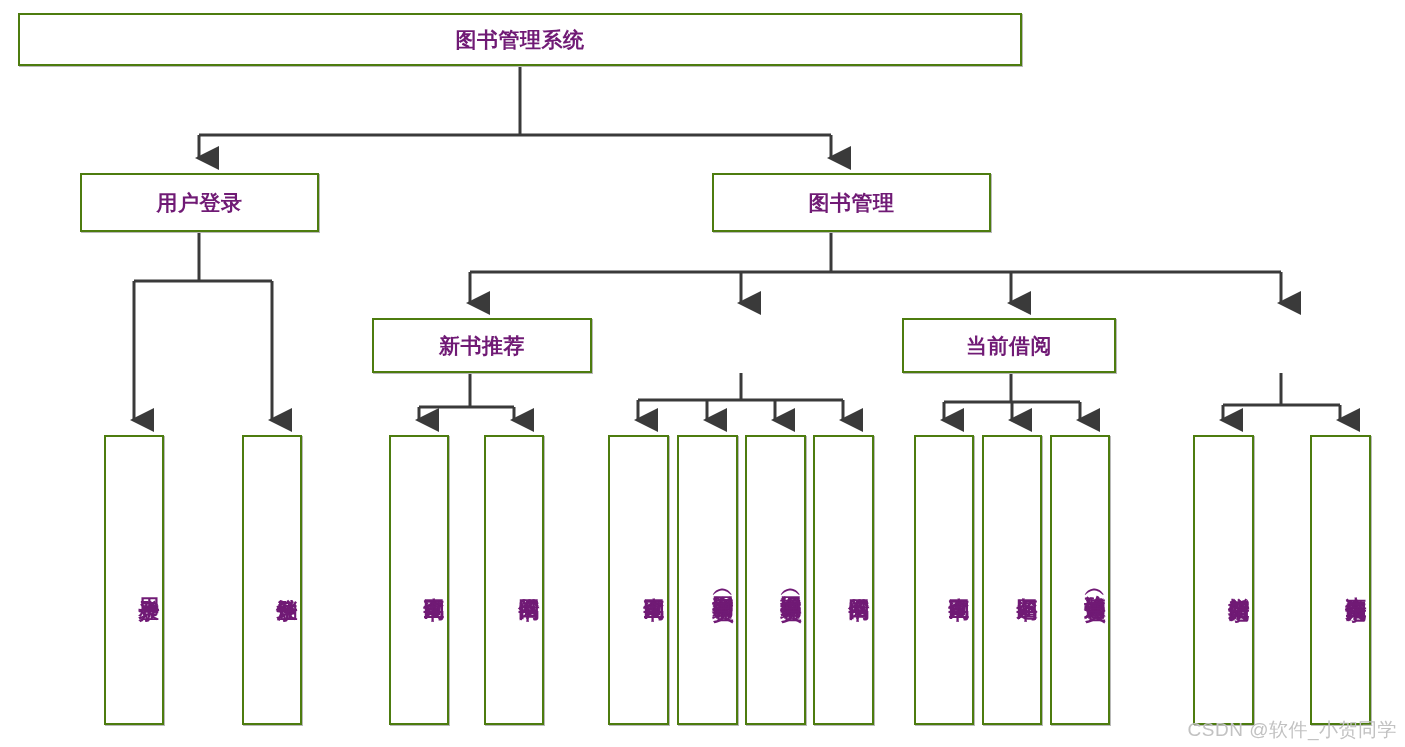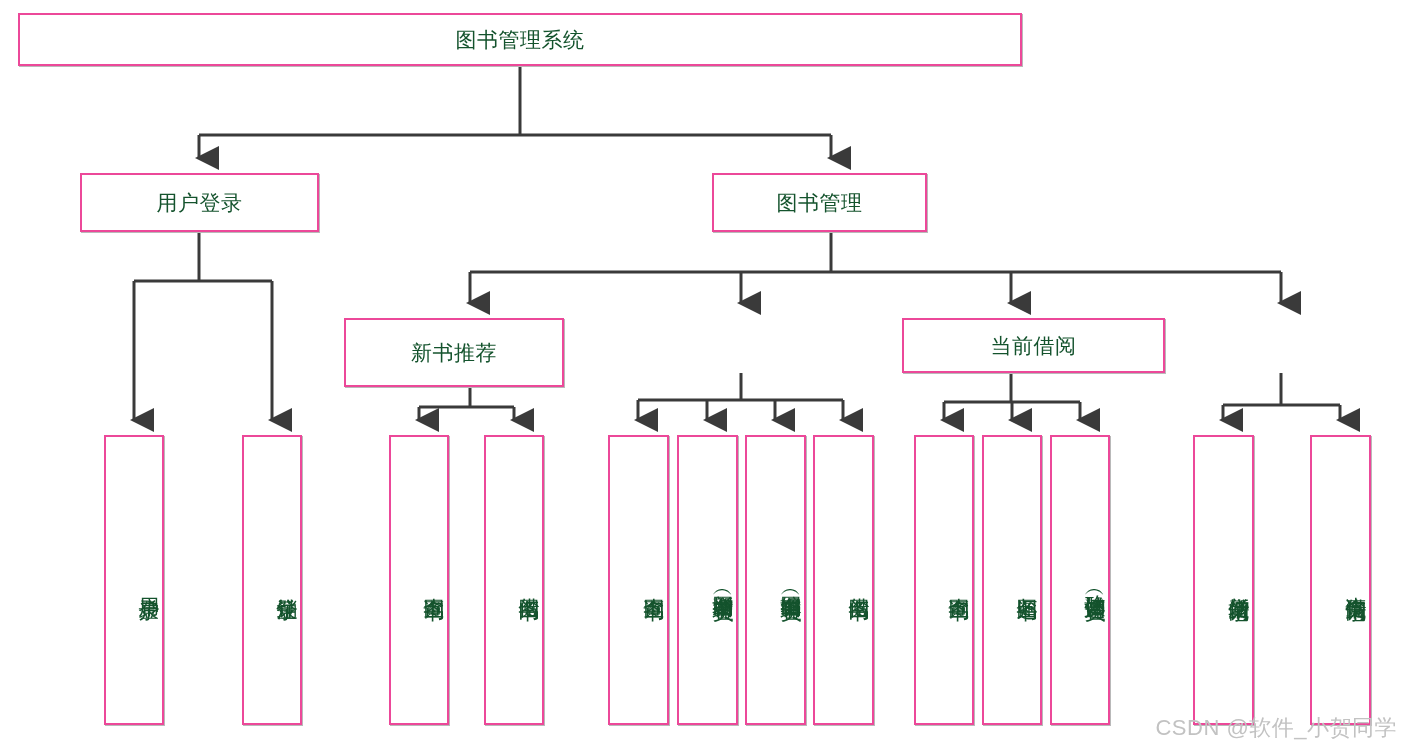--- a/index.html
+++ b/index.html
@@ -22,26 +22,27 @@
     left: 0;
     top: 0;
     width: 1405px;
     height: 747px;
     pointer-events: none;
   }
   .node {
     position: absolute;
     box-sizing: border-box;
     background: #ffffff;
-    border: 2px solid #ec4899;
+    border: 2px solid #4d7c0f;
     box-shadow: 1px 1px 0 0 #b9b9b9;
     display: flex;
     align-items: center;
     justify-content: center;
-    color: #14532d;
+    color: #701a75;
+    font-weight: bold;
   }
   .node.horiz {
     font-size: 21px;
     line-height: 1.2;
     letter-spacing: 0.5px;
     white-space: nowrap;
   }
   .node.vert {
     writing-mode: vertical-rl;
     text-orientation: upright;
@@ -53,21 +54,21 @@
     padding-top: 6px;
     overflow: hidden;
   }
   .node.vert.tall {
     padding-top: 4px;
   }
   .watermark {
     position: absolute;
     right: 8px;
     bottom: 4px;
-    font-size: 22px;
+    font-size: 19px;
     color: #c2c2c2;
     white-space: nowrap;
     letter-spacing: 0.5px;
   }
 </style>
 </head>
 <body>
 
 <div id="canvas">
 
@@ -121,24 +122,24 @@
       <path d="M 1223 405 L 1340 405"></path>
       <path d="M 1223 405 L 1223 420" marker-end="url(#arrow)"></path>
       <path d="M 1340 405 L 1340 420" marker-end="url(#arrow)"></path>
 
     </g>
   </svg>
 
   <div class="node horiz" style="left: 18px; top: 13px; width: 1004px; height: 53px;">图书管理系统</div>
 
   <div class="node horiz" style="left: 80px; top: 173px; width: 239px; height: 59px;">用户登录</div>
-  <div class="node horiz" style="left: 712px; top: 173px; width: 215px; height: 59px;">图书管理</div>
+  <div class="node horiz" style="left: 712px; top: 173px; width: 279px; height: 59px;">图书管理</div>
 
-  <div class="node horiz" style="left: 344px; top: 318px; width: 220px; height: 69px;">新书推荐</div>
-  <div class="node horiz" style="left: 902px; top: 318px; width: 263px; height: 55px;">当前借阅</div>
+  <div class="node horiz" style="left: 372px; top: 318px; width: 220px; height: 55px;">新书推荐</div>
+  <div class="node horiz" style="left: 902px; top: 318px; width: 214px; height: 55px;">当前借阅</div>
 
   <div class="node vert" style="left: 104px; top: 435px; width: 60px; height: 290px;">用户登录</div>
   <div class="node vert" style="left: 242px; top: 435px; width: 60px; height: 290px;">注销登录</div>
   <div class="node vert" style="left: 389px; top: 435px; width: 60px; height: 290px;">查询图书</div>
   <div class="node vert" style="left: 484px; top: 435px; width: 60px; height: 290px;">借阅图书</div>
   <div class="node vert" style="left: 608px; top: 435px; width: 61px; height: 290px;">查询图书</div>
   <div class="node vert tall" style="left: 677px; top: 435px; width: 61px; height: 290px;">新增图书（管理员）</div>
   <div class="node vert tall" style="left: 745px; top: 435px; width: 61px; height: 290px;">编辑图书（管理员）</div>
   <div class="node vert" style="left: 813px; top: 435px; width: 61px; height: 290px;">借阅图书</div>
   <div class="node vert" style="left: 914px; top: 435px; width: 60px; height: 290px;">查询图书</div>

